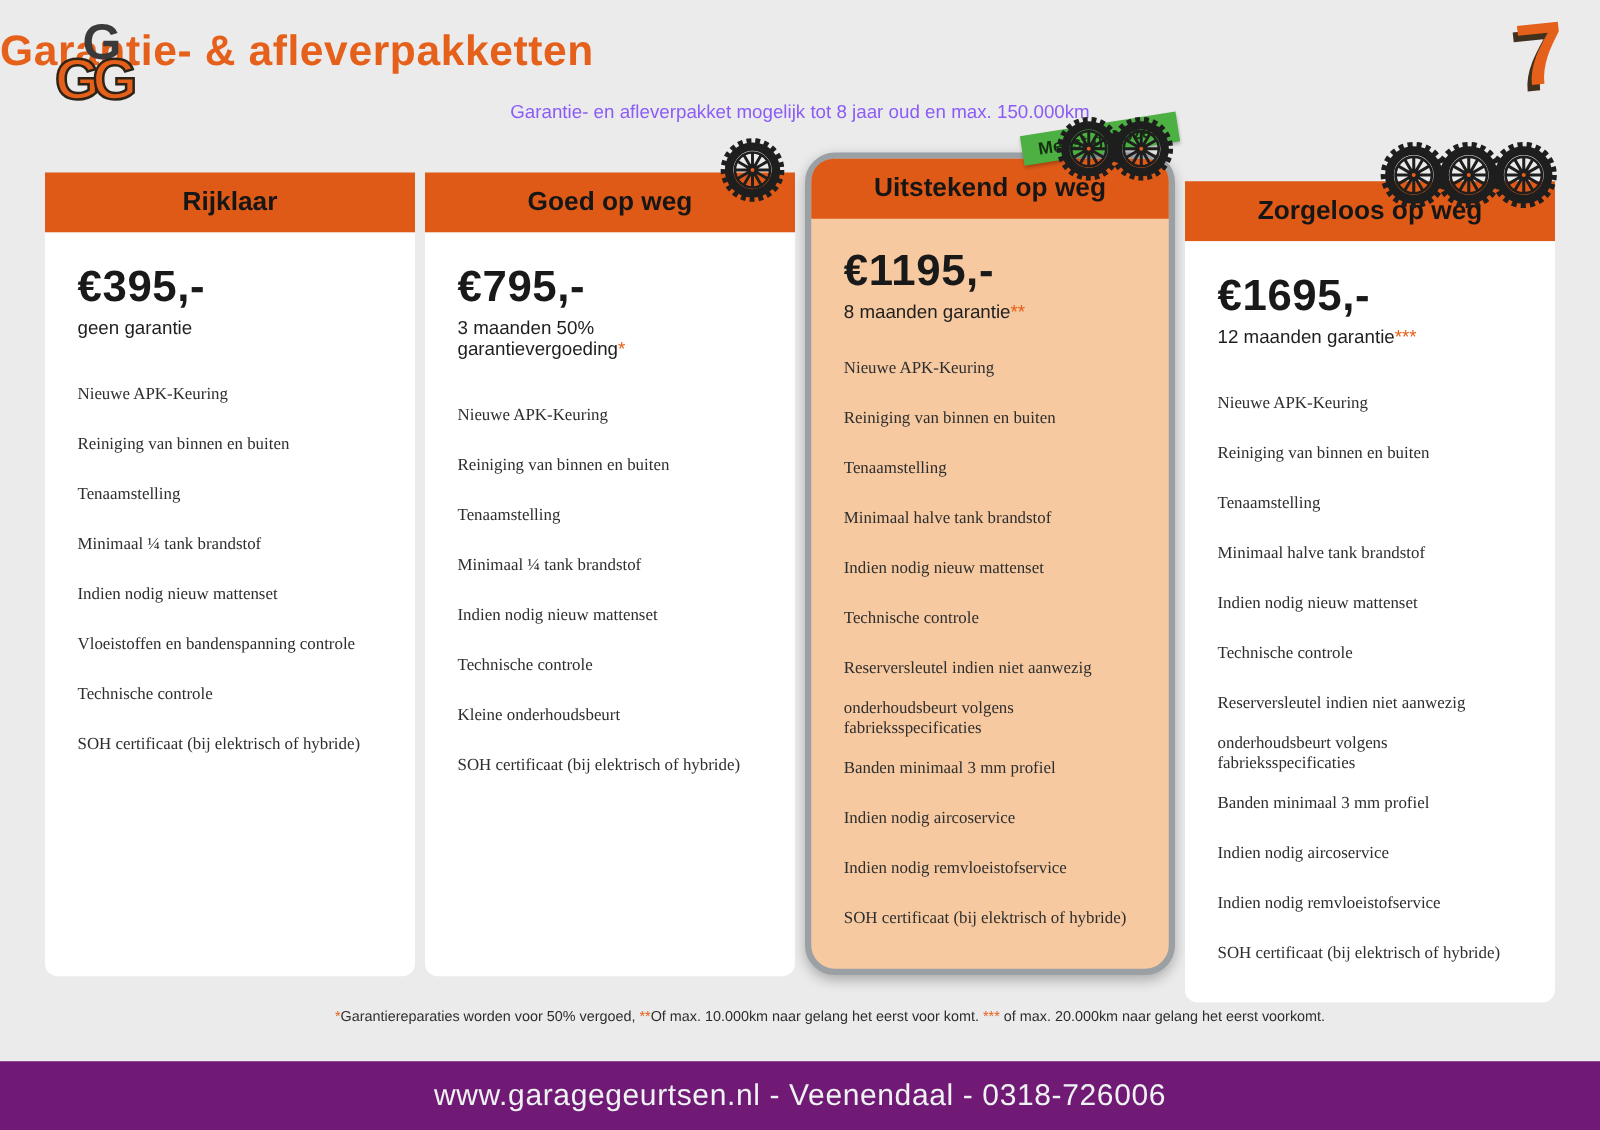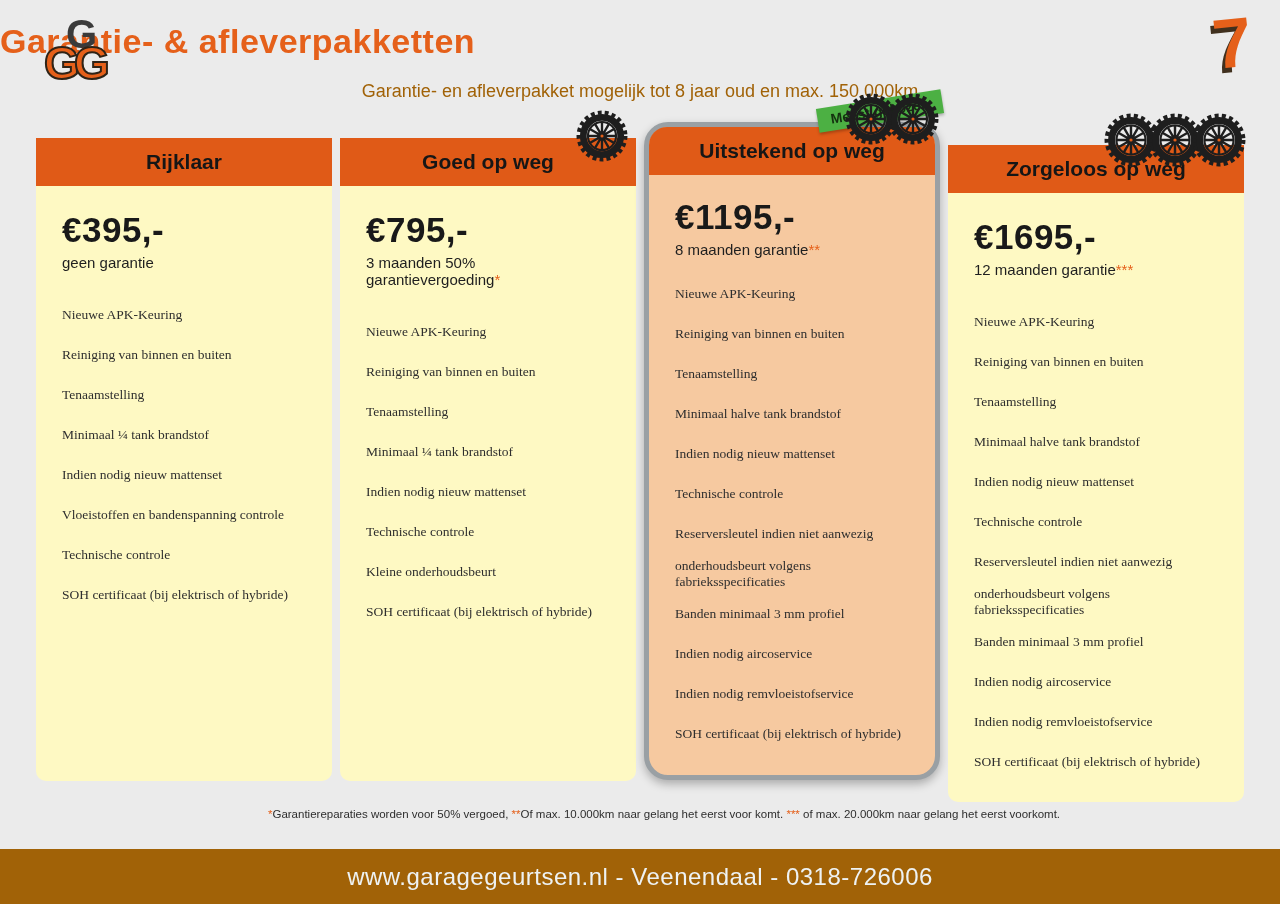--- a/index.html
+++ b/index.html
@@ -12,33 +12,33 @@
   .logo span { position:absolute; font-weight:800; line-height:1; }
   .logo .g-top  { left:22px; top:2px;  font-size:40px; color:#3a3a3a; z-index:1; }
   .logo .g-left { left:0px;  top:28px; font-size:46px; color:#e5601a; z-index:2;
                   -webkit-text-stroke:2px #2e2317; }
   .logo .g-right{ left:30px; top:28px; font-size:46px; color:#e5601a; z-index:3;
                   -webkit-text-stroke:2px #2e2317; }
 
   .title { position:absolute; top:22px; left:0; width:100%; text-align:left;
            font-size:34px; font-weight:800; color:#e5601a; letter-spacing:.5px; }
   .subtitle { position:absolute; top:81px; left:0; width:100%; text-align:center;
-              font-size:18px; color:#a16207; }
+              font-size:15px; color:#8b5cf6; }
   .corner-seven { position:absolute; right:28px; top:8px; font-size:70px; font-weight:800;
                   color:#e5601a; transform:rotate(-6deg);
                   text-shadow:-4px 5px 0 #40301e; line-height:1; }
 
   
   .columns { position:absolute; top:138px; left:36px; width:1208px;
              display:flex; gap:8px; align-items:flex-start; }
   .col { position:relative; width:296px; }
   .col-head { background:#e05a17; height:48px; display:flex; align-items:center;
               justify-content:center; }
   .col-head h2 { font-size:21px; font-weight:700; color:#161616; }
-  .col-body { background:#fef9c3; min-height:595px; padding:24px 26px 20px 26px;
+  .col-body { background:#ffffff; min-height:595px; padding:24px 26px 20px 26px;
               border-radius:0 0 10px 10px; }
   .price { font-size:35px; font-weight:800; color:#191919; letter-spacing:.5px; }
   .sub { font-size:15px; color:#1f1f1f; margin-top:4px; }
   .accent { color:#e5601a; }
   ul.features { list-style:none; margin-top:24px; }
   ul.features li { height:40px; display:flex; align-items:center;
                    font-size:13.5px; color:#2e2e2e;font-family:Liberation Serif, serif; }
 
   .shift-down { margin-top:7px; }
 
@@ -61,21 +61,21 @@
 
   .badge { position:absolute; top:-28px; left:168px; z-index:2;
            background:#4cb043; color:#14310f; font-weight:700; font-size:14px;
            padding:4px 13px; transform:rotate(-9deg);
            box-shadow:0 2px 3px rgba(0,0,0,.25); white-space:nowrap; }
 
   
   .footnotes { position:absolute; top:806px; left:0; width:100%;
                text-align:center; font-size:11.5px; line-height:16px; color:#2e2e2e;padding-left:48px; }
   .bottombar { position:absolute; top:849px; left:0; width:100%; height:55px;
-               background:#a16207; display:flex; align-items:center; justify-content:center; }
+               background:#701a75; display:flex; align-items:center; justify-content:center; }
   .bottombar .site { color:#eef2f3; font-size:24px; letter-spacing:.5px; }
 
   .svg-defs { position:absolute; width:0; height:0; }
 </style>
 </head>
 <body>
 
 <svg class="svg-defs" aria-hidden="true">
   <defs>
     <g id="wheel">

